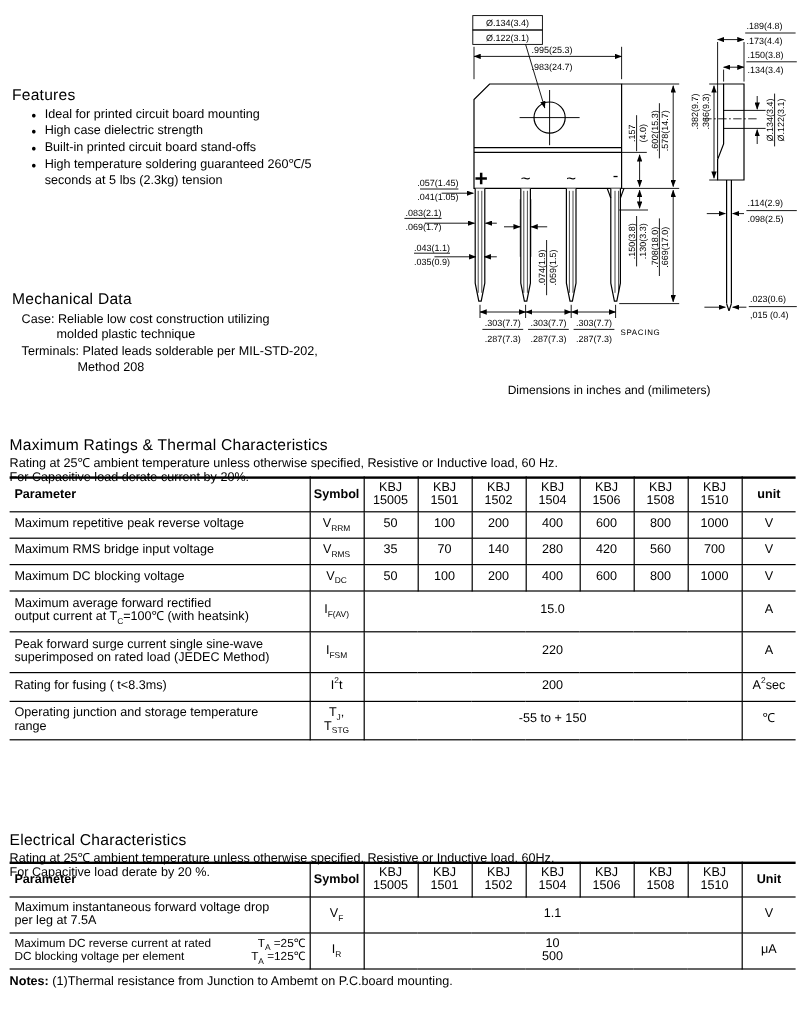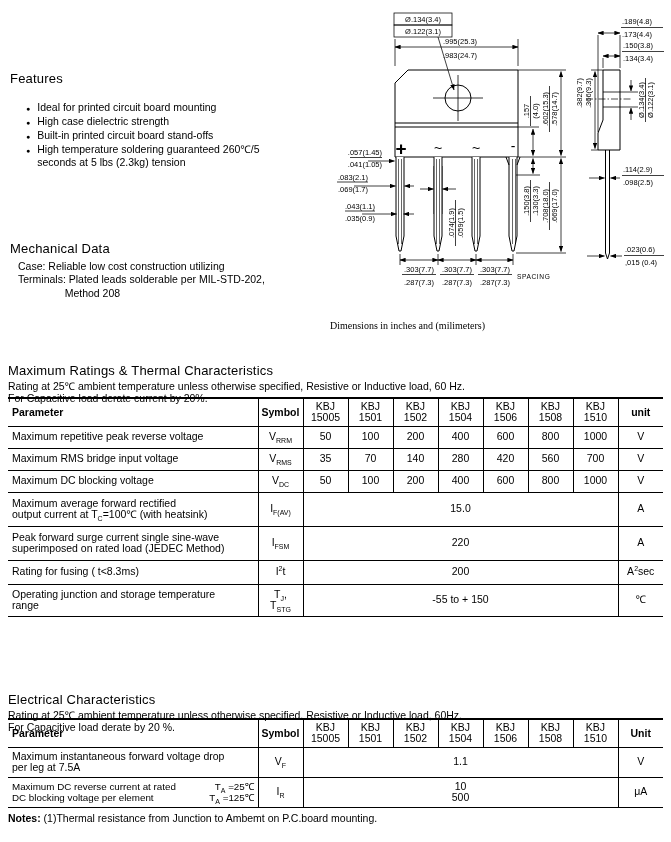--- a/index.html
+++ b/index.html
@@ -36,21 +36,21 @@
   .pol-plus{font-size:19px;font-weight:bold;}
   .notes{font-size:10.5px;}
 </style>
 </head>
 <body>
 
 <div class="page">
 
   <div class="abs" style="left:10px;top:54px;width:320px;">
     <div class="sect-title">Features</div>
-    <div id="feat-list" style="margin-top:13px;padding-left:16px;">
+    <div id="feat-list" style="margin-top:1px;padding-left:16px;">
         <div class="feat-item">
           <span class="dot">●</span>
           <span class="preline">Ideal for printed circuit  board mounting</span>
         </div>
         <div class="feat-item">
           <span class="dot">●</span>
           <span class="preline">High case dielectric strength</span>
         </div>
         <div class="feat-item">
           <span class="dot">●</span>
@@ -59,21 +59,21 @@
         <div class="feat-item">
           <span class="dot">●</span>
           <span class="preline">High temperature soldering guaranteed 260℃/5
 seconds at 5 lbs (2.3kg) tension</span>
         </div>
       </div>
   </div>
 
   <div class="abs" style="left:10px;top:224px;width:330px;">
     <div class="sect-title">Mechanical Data</div>
-    <div id="mech-list" class="body-txt pre" style="margin-top:2px;padding-left:8px;"><div>Case: Reliable low cost construction utilizing</div><div>Terminals: Plated leads solderable per MIL-STD-202,</div><div>                Method 208</div></div>
+    <div id="mech-list" class="body-txt pre" style="margin-top:2px;padding-left:8px;"><div>Case: Reliable low cost construction utilizing</div><div>          molded plastic technique</div><div>Terminals: Plated leads solderable per MIL-STD-202,</div><div>                Method 208</div></div>
   </div>
 
   <svg class="abs" style="left:330px;top:8px;" width="341" height="312" viewBox="0 0 341 312">
     <defs>
       <marker id="ar" viewBox="0 0 8 6" refX="7.5" refY="3" markerWidth="8" markerHeight="6" orient="auto-start-reverse">
         <path d="M0,0 L8,3 L0,6 Z" fill="#000"></path>
       </marker>
     </defs>
 
     <g stroke="#000" fill="none" stroke-width="1">
@@ -224,21 +224,21 @@
       <text class="dt" x="261" y="85" text-anchor="middle" transform="rotate(-90 261 85)">.366(9.3)</text>
       <text class="dt" x="314" y="92" text-anchor="middle" transform="rotate(-90 314 92)">Ø.134(3.4)</text>
       <text class="dt" x="323" y="92" text-anchor="middle" transform="rotate(-90 323 92)">Ø.122(3.1)</text>
       <text class="dt" x="293" y="164">.114(2.9)</text>
       <text class="dt" x="293" y="177">.098(2.5)</text>
       <text class="dt" x="295" y="244">.023(0.6)</text>
       <text class="dt" x="295" y="257">,015 (0.4)</text>
     </g>
   </svg>
 
-  <div class="abs cap" style="left:330px;top:320px;width:262px;text-align:left;font-family:Liberation Serif, serif;">Dimensions in inches and (milimeters)</div>
+  <div class="abs cap" style="left:330px;top:320px;width:262px;text-align:right;">Dimensions in inches and (milimeters)</div>
 
   <div class="abs" style="left:8px;top:346px;width:660px;">
     <div class="sect-title">Maximum Ratings &amp; Thermal Characteristics</div>
     <div class="body-txt" style="line-height:12.4px;">Rating at 25℃ ambient temperature unless otherwise specified, Resistive or Inductive load, 60 Hz.</div>
     <div class="body-txt" style="line-height:12.4px;">For Capacitive load derate current by 20%.</div>
   </div>
   <table id="ratings-table" class="spec abs" style="left:8px;top:397px;">
       <colgroup>
         <col class="c-param">
         <col class="c-sym">

